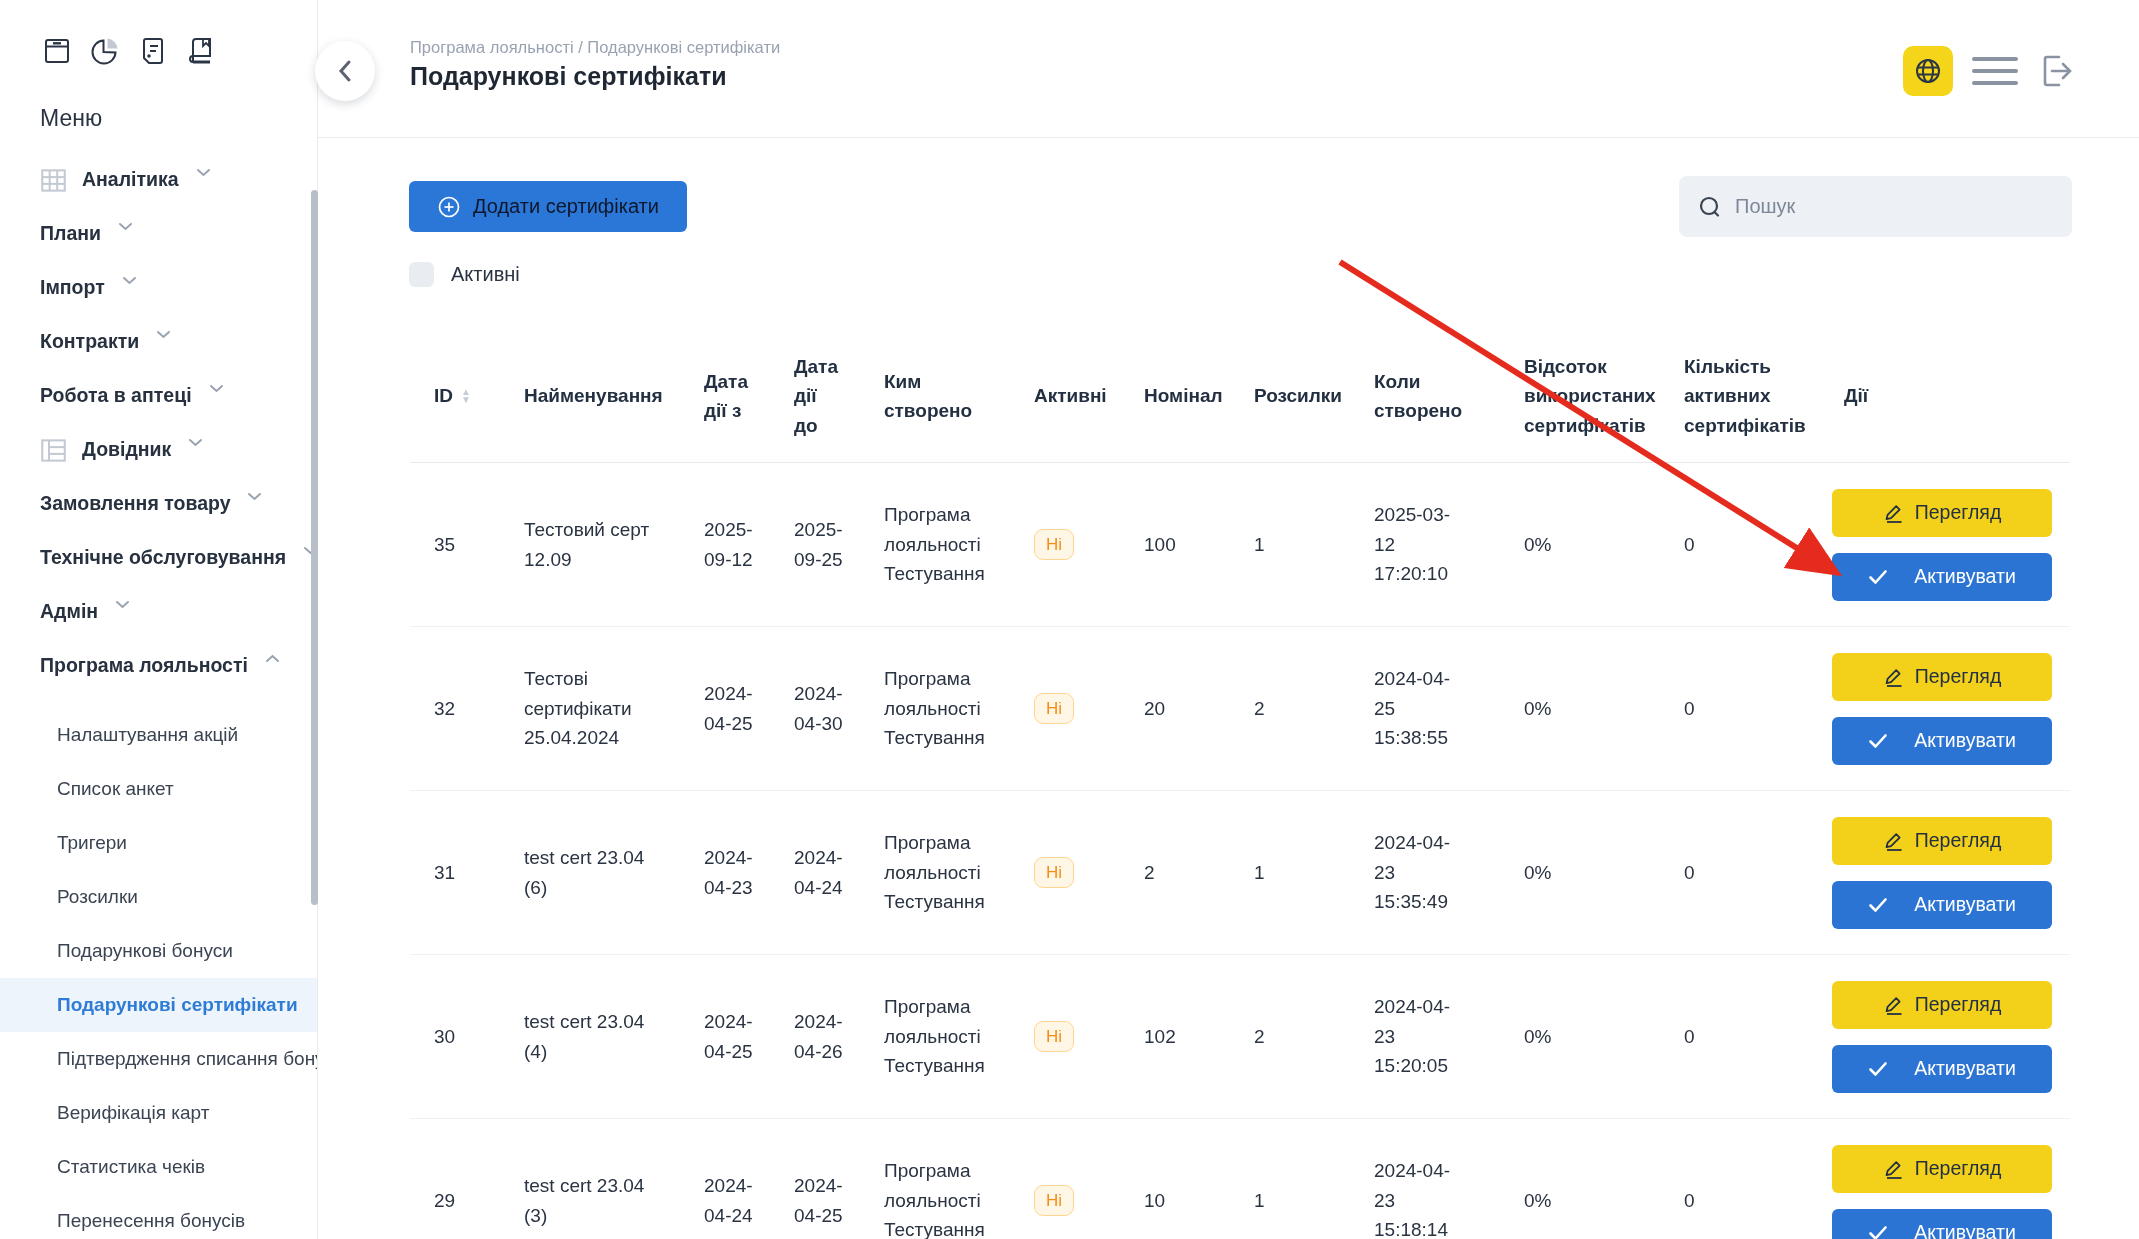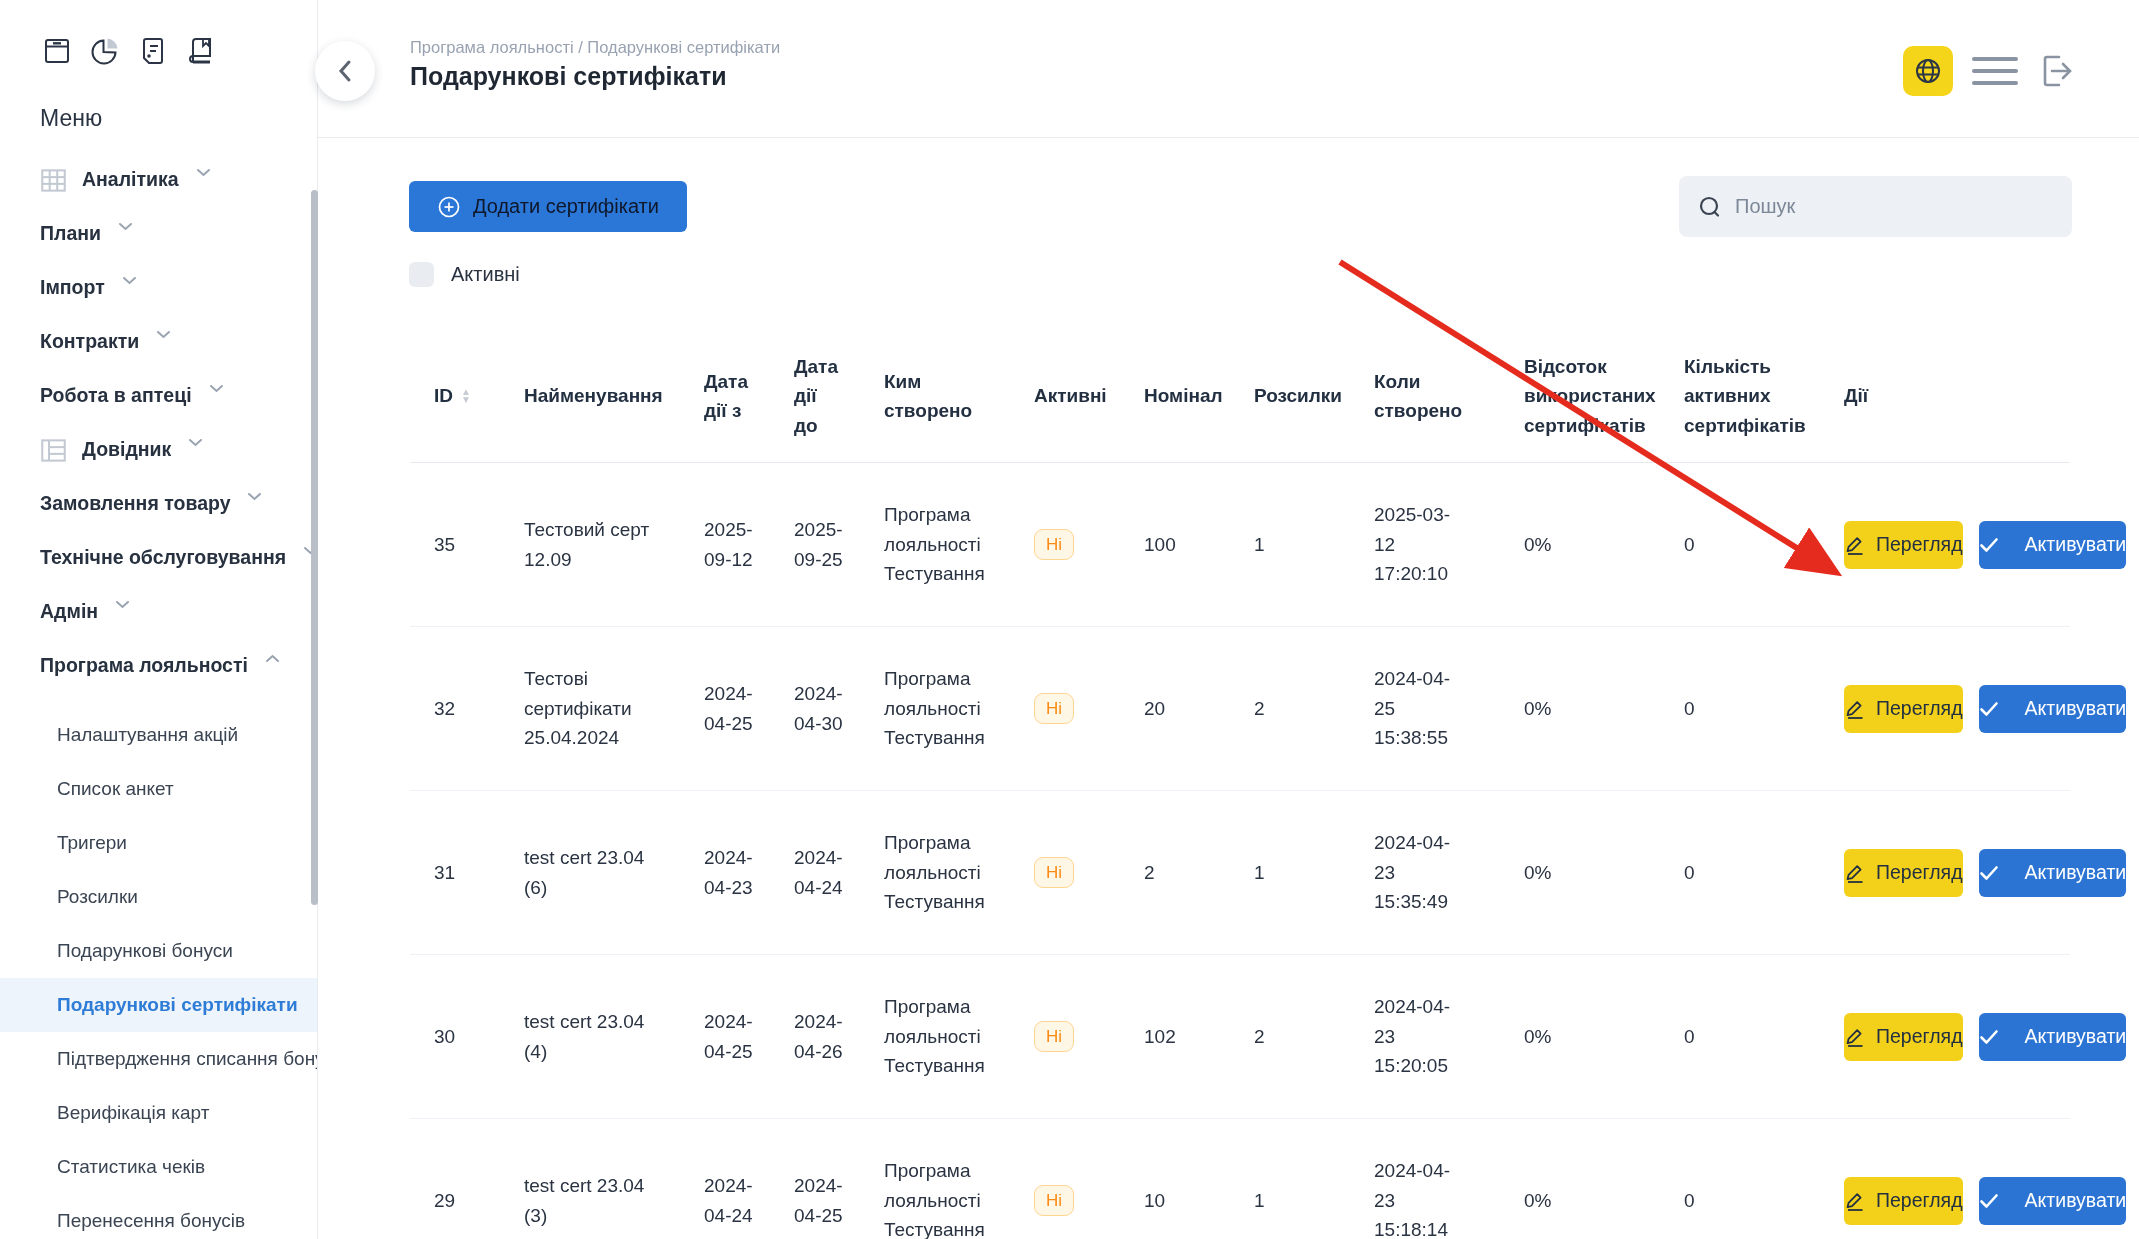--- a/index.html
+++ b/index.html
@@ -58,21 +58,21 @@
     font-size:19px; font-weight:700; color:#233042; line-height:1.55; }
   .th .hw { display:inline-block; }
   .trow { border-bottom:1px solid #eef1f5; }
   .td { padding:0 16px 0 24px; min-height:163px; display:flex; align-items:center;
     font-size:19px; color:#2a3342; line-height:1.55; }
   .td .cw { display:inline-block; word-break:normal; }
   .sorter { display:inline-flex; flex-direction:column; margin-left:8px; color:#c8cdd5;
     font-size:10px; line-height:8px; cursor:pointer; }
   .badge-no { display:inline-block; padding:3px 11px; background:#fff7e6; border:1px solid #ffd591;
     border-radius:9px; color:#fa8c16; font-size:17px; line-height:1.4; }
-  .actions { display:flex; flex-direction:row; gap:16px; align-items:flex-end; width:100%; padding-right:2px; }
+  .actions { display:flex; flex-direction:column; gap:16px; align-items:flex-end; width:100%; padding-right:2px; }
   .btn-view { width:220px; height:48px; background:#f3d11a; color:#233042; border:none; border-radius:6px;
     font-size:19.5px; font-family:"Liberation Sans",sans-serif; display:flex; align-items:center;
     justify-content:center; gap:10px; cursor:pointer; }
   .btn-activate { width:220px; height:48px; background:#2b74d3; color:#fff; border:none; border-radius:6px;
     font-size:19.5px; font-family:"Liberation Sans",sans-serif; display:flex; align-items:center;
     justify-content:center; gap:26px; cursor:pointer; }
 
   
   .w-name { max-width:136px; } .w-date { max-width:64px; } .w-by { max-width:118px; } .w-when { max-width:96px; }
   .hw-date { max-width:54px; } .hw-by { max-width:92px; } .hw-when { max-width:82px; } .hw-pct { max-width:132px; }

